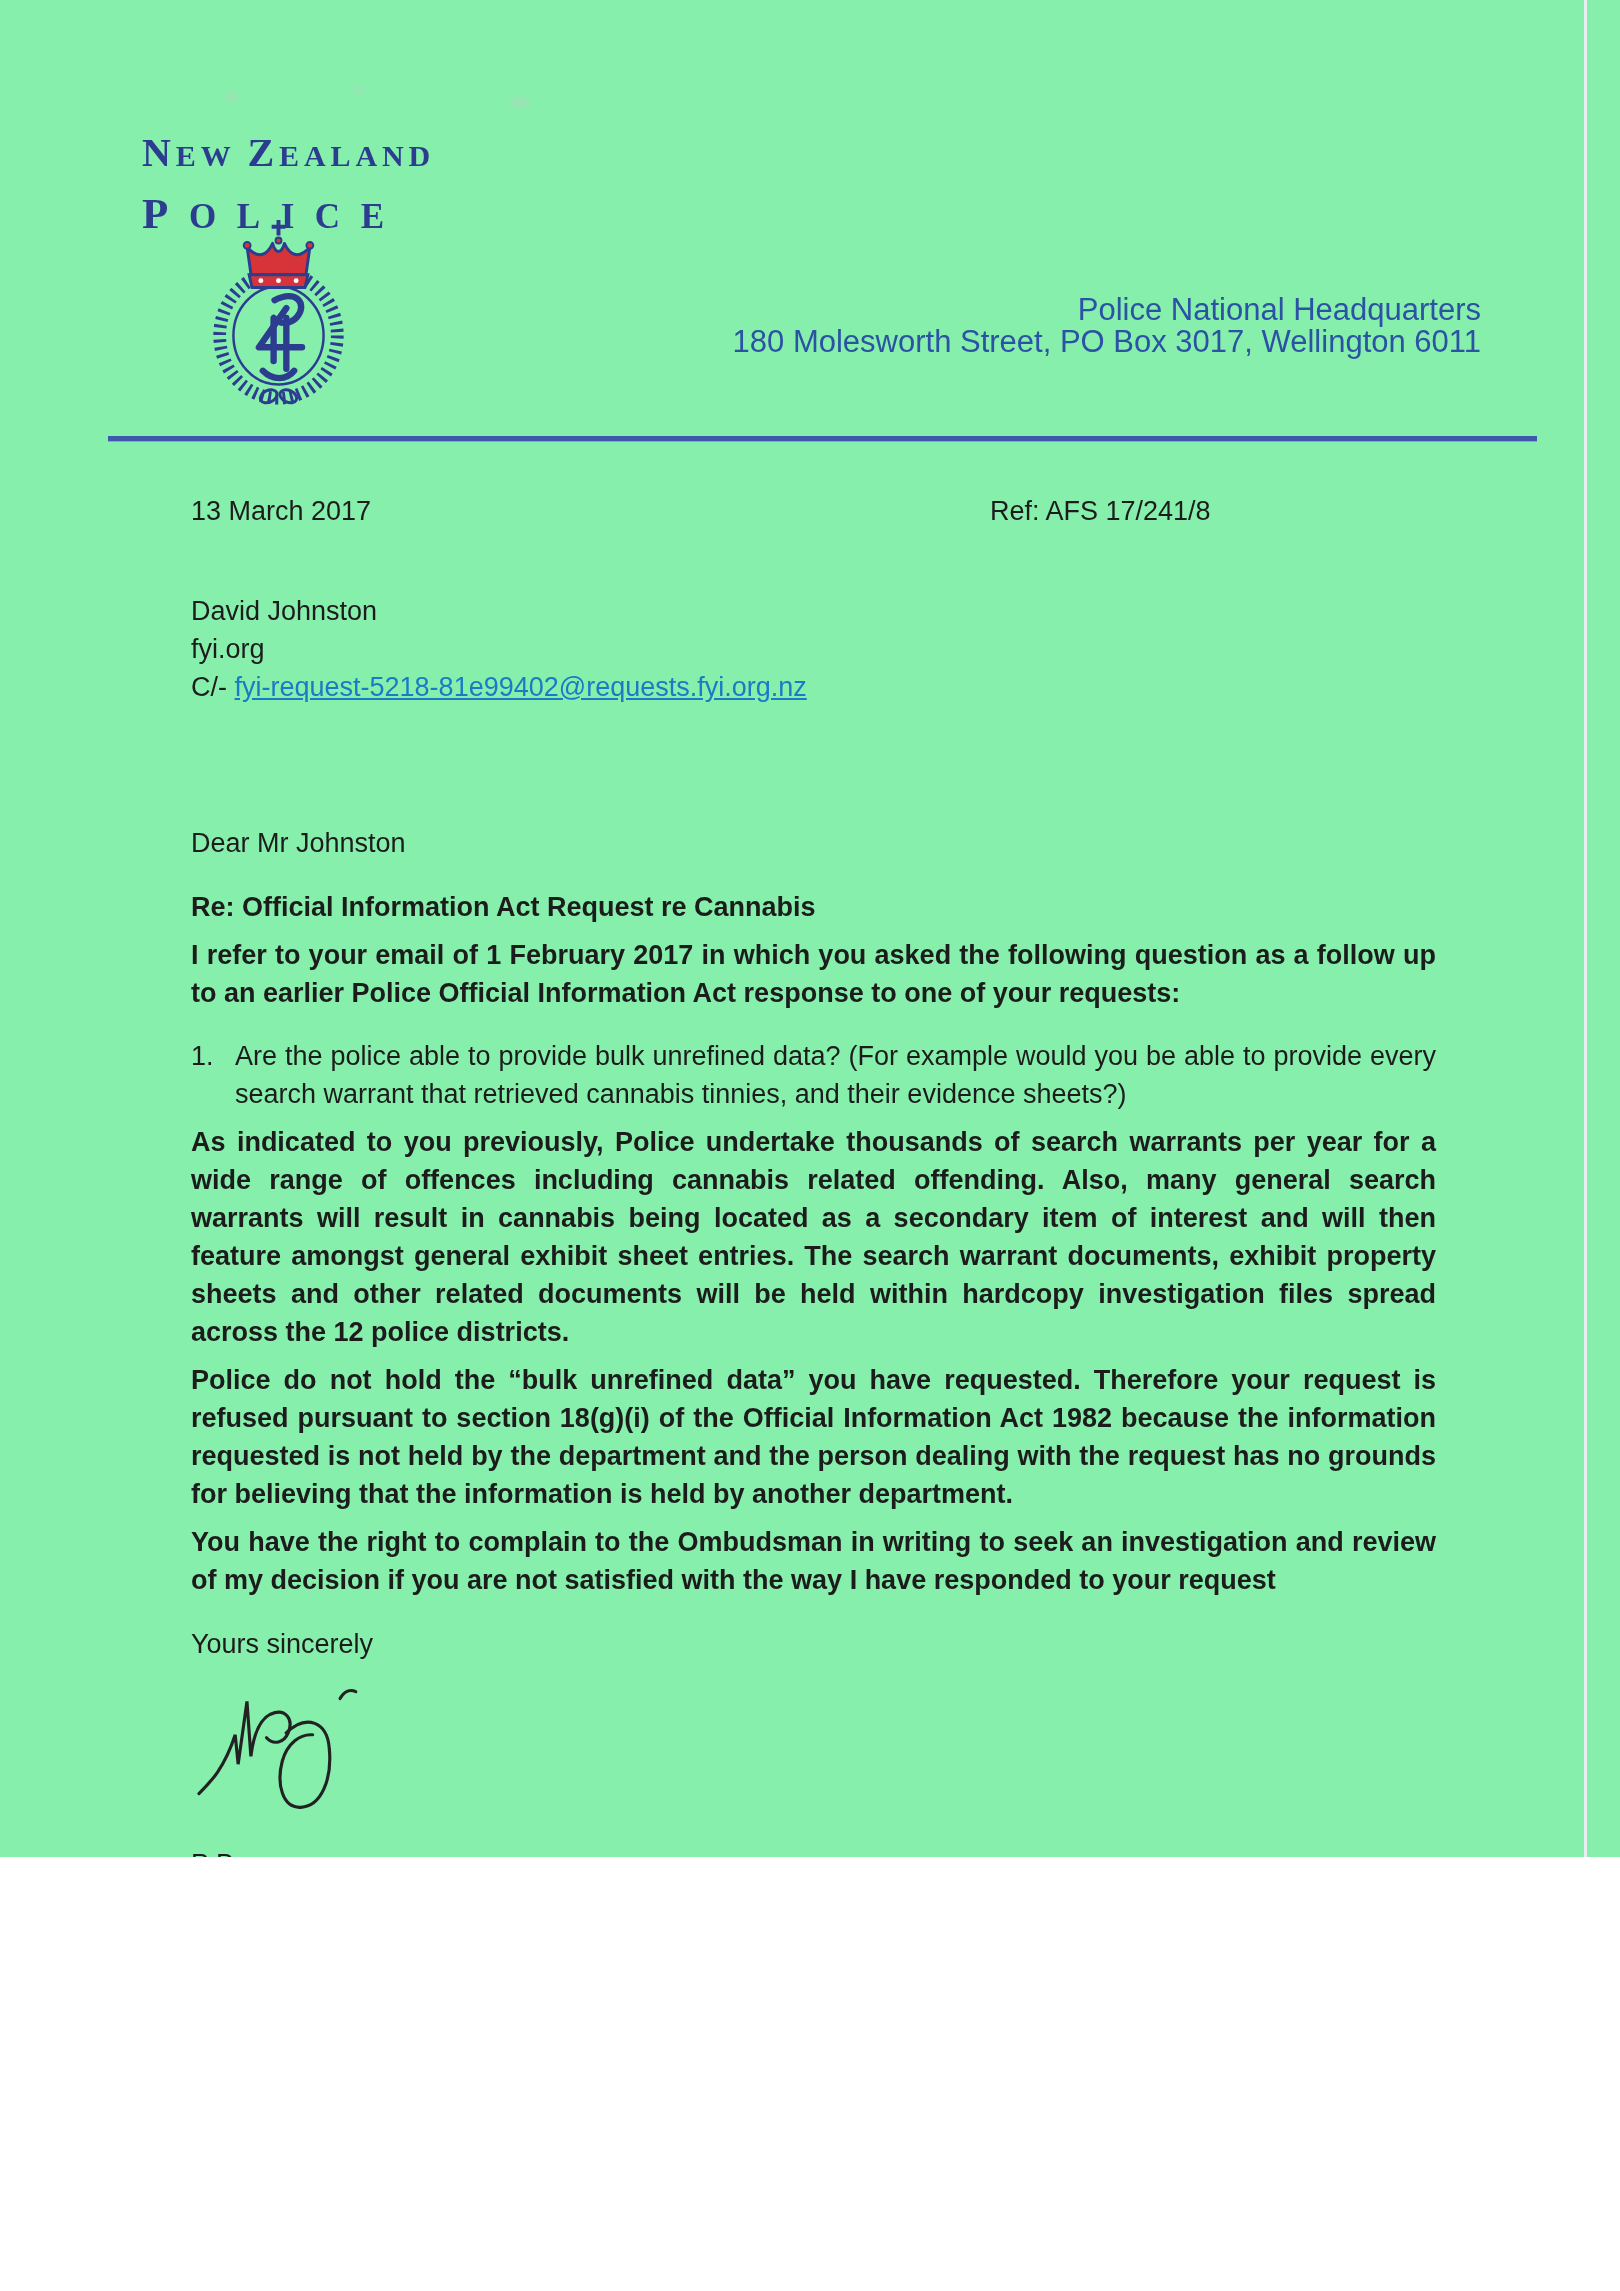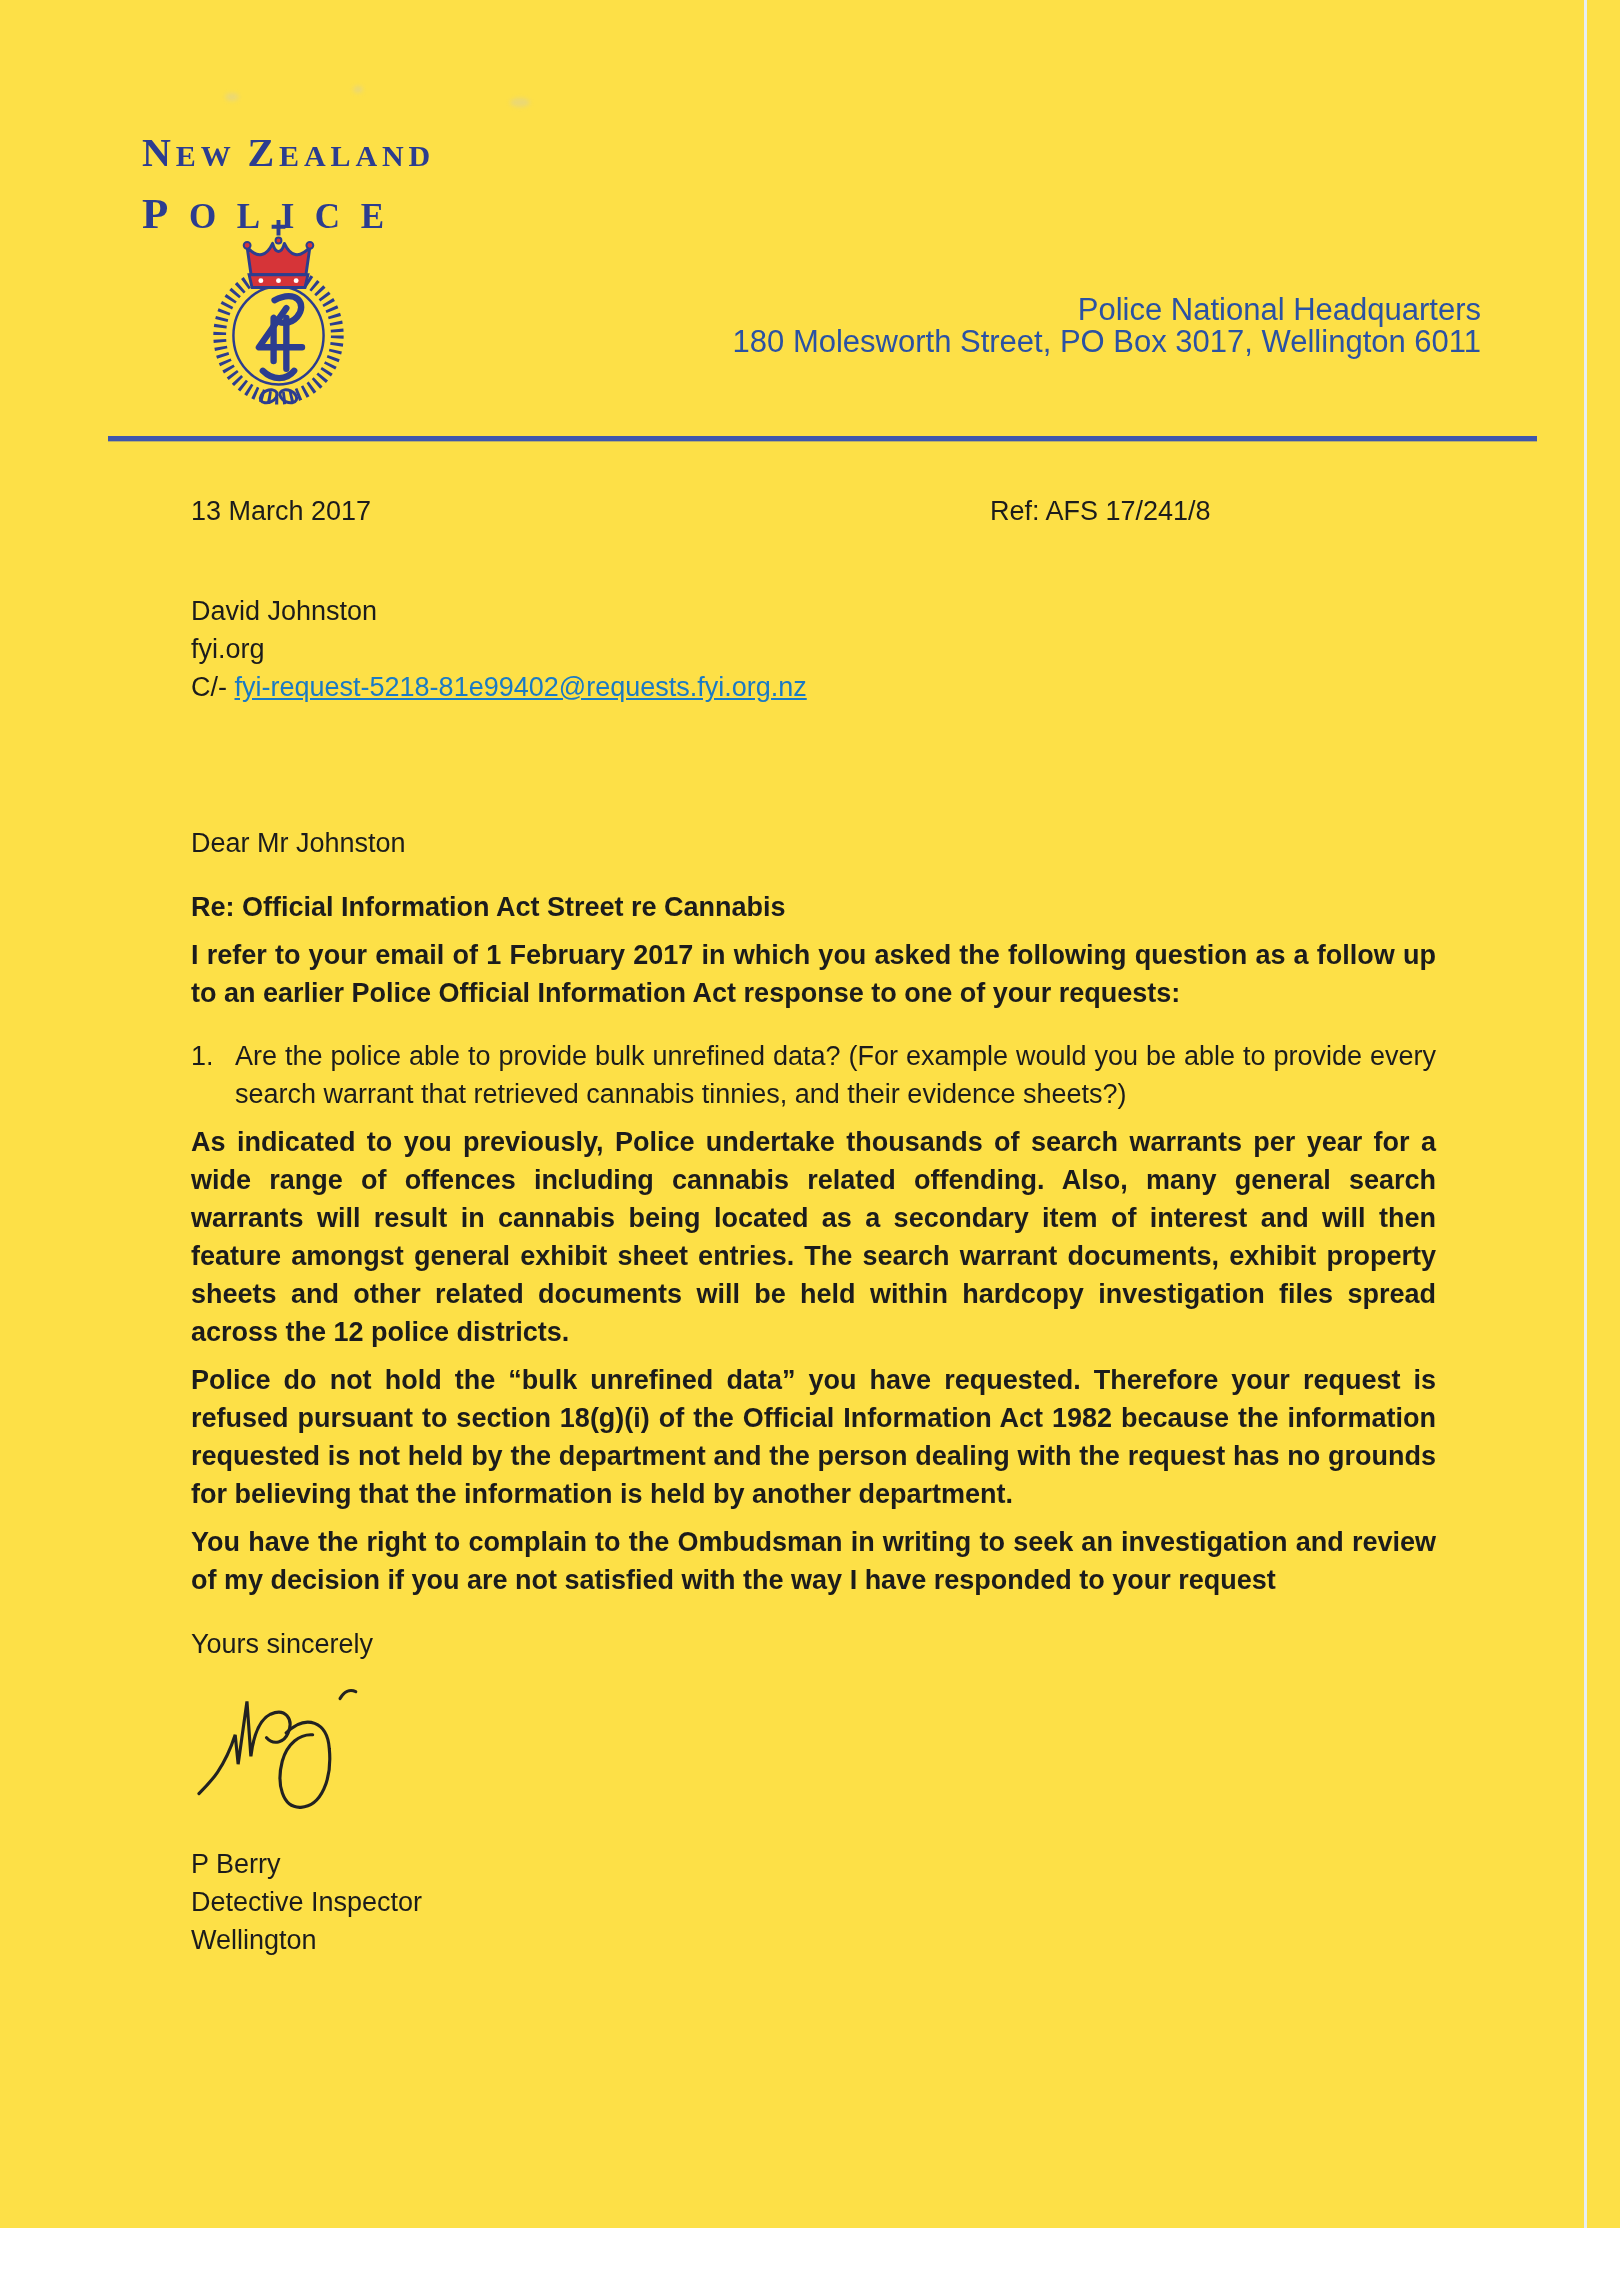--- a/index.html
+++ b/index.html
@@ -1,19 +1,19 @@
 <!DOCTYPE html>
 <html><head>
 <meta charset="utf-8">
 <style>
   html,body{margin:0;padding:0;background:#ffffff;}
   .page{
     position:relative;
-    width:1620px;height:2228px;
-    background:#fde047;
+    width:1620px;height:1857px;
+    background:#86efac;
     font-family:"Liberation Sans","DejaVu Sans",sans-serif;
     color:#1c1c1c;
     overflow:hidden;
   }
   
   .scan-line{
     position:absolute;left:1584px;top:0;width:2.9px;height:2292px;
     background:#e7edf3;
   }
   .speck{position:absolute;background:#c9c9c9;border-radius:50%;filter:blur(2px);opacity:.35;}
@@ -142,21 +142,21 @@
       <div>David Johnston</div>
       <div>fyi.org</div>
       <div>
         <span>C/-</span>
         <a class="email-link" href="#">fyi-request-5218-81e99402@requests.fyi.org.nz</a>
       </div>
     </div>
 
     <div class="salutation">Dear Mr Johnston</div>
 
-    <div class="subject">Re: Official Information Act Street re Cannabis</div>
+    <div class="subject">Re: Official Information Act Request re Cannabis</div>
 
     <div class="para">I refer to your email of 1 February 2017 in which you asked the following question as a follow up to an earlier Police Official Information Act response to one of your requests:</div>
 
     <div class="numbered">
       <div class="num">1.</div>
       <div class="num-text">Are the police able to provide bulk unrefined data? (For example would you be able to provide every search warrant that retrieved cannabis tinnies, and their evidence sheets?)</div>
     </div>
 
     <div class="para">As indicated to you previously, Police undertake thousands of search warrants per year for a wide range of offences including cannabis related offending. Also, many general search warrants will result in cannabis being located as a secondary item of interest and will then feature amongst general exhibit sheet entries. The search warrant documents, exhibit property sheets and other related documents will be held within hardcopy investigation files spread across the 12 police districts.</div>
 

